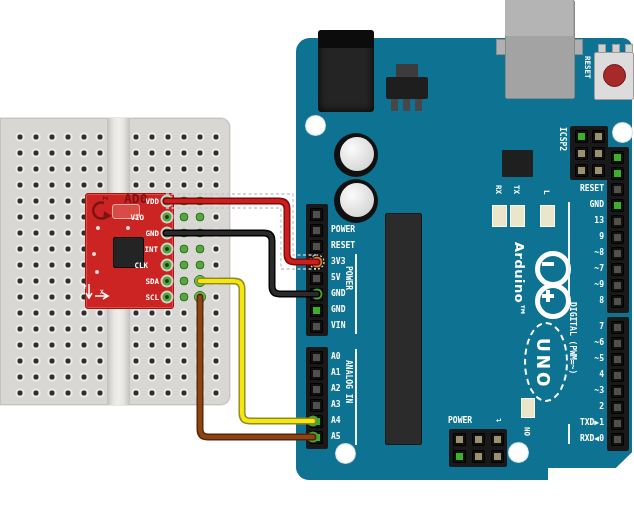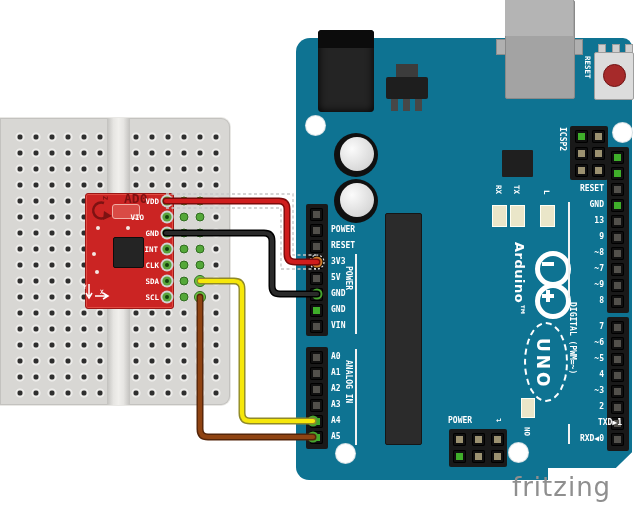--- a/index.html
+++ b/index.html
@@ -214,42 +214,42 @@
   <div class="abs silk rt" style="left:562px;top:248px">~8</div>
   <div class="abs silk rt" style="left:562px;top:264px">~7</div>
   <div class="abs silk rt" style="left:562px;top:280px">~9</div>
   <div class="abs silk rt" style="left:562px;top:296px">8</div>
   <div class="abs silk rt" style="left:562px;top:322px">7</div>
   <div class="abs silk rt" style="left:562px;top:338px">~6</div>
   <div class="abs silk rt" style="left:562px;top:354px">~5</div>
   <div class="abs silk rt" style="left:562px;top:370px">4</div>
   <div class="abs silk rt" style="left:562px;top:386px">~3</div>
   <div class="abs silk rt" style="left:562px;top:402px">2</div>
-  <div class="abs silk rt" style="left:580px;top:418px">TXD▶1</div>
+  <div class="abs silk rt" style="left:562px;top:418px">TXD▶1</div>
   <div class="abs silk rt" style="left:562px;top:434px">RXD◀0</div>
   <div class="abs wline" style="left:568px;top:202px;height:96px"></div>
   <div class="abs wline" style="left:568px;top:424px;height:20px"></div>
   <div class="abs silk rlab" style="left:577px;top:302px">DIGITAL (PWM=~)</div>
 
   <div class="abs" id="breakout"></div>
   <div class="abs silk" style="left:124px;top:194px;color:#7d1212;font-size:13px">AD0</div>
   <div class="abs" id="ad0-jumper"></div>
   <div class="abs" id="breakout-ic"></div>
   <div class="abs silk rlab" style="left:110px;top:196px;color:#7d1212;font-size:6.5px">Z</div>
   <div class="abs silk" style="left:83px;top:282px;color:#fff;font-size:6px">Y</div>
   <div class="abs silk" style="left:100px;top:287px;color:#fff;font-size:6px">X</div>
   <div class="abs via" style="left:96px;top:226px"></div>
   <div class="abs via" style="left:126px;top:226px"></div>
   <div class="abs via" style="left:92px;top:252px"></div>
   <div class="abs via" style="left:95px;top:270px"></div>
   <div class="abs bk-lbl abs" style="left:129px;top:197px">VDD</div>
   <div class="abs bk-lbl" style="left:114px;top:213px">VIO</div>
   <div class="abs bk-lbl" style="left:129px;top:229px">GND</div>
   <div class="abs bk-lbl" style="left:128px;top:245px">INT</div>
-  <div class="abs bk-lbl" style="left:129px;top:261px">CLK</div>
+  <div class="abs bk-lbl" style="left:118px;top:261px">CLK</div>
   <div class="abs bk-lbl" style="left:129px;top:277px">SDA</div>
   <div class="abs bk-lbl" style="left:129px;top:293px">SCL</div>
 
   <svg width="634" height="510" viewBox="0 0 634 510">
 
     <path d="M104,203 a8,8 0 1 0 3,13" fill="none" stroke="#7d1212" stroke-width="2.5"></path>
     <polygon points="103,220 112,216 104,211" fill="#7d1212"></polygon>
 
     <path d="M89,284 v12 M86,293 l3,5 l3,-5 M95,296 h12 M103,293 l5,3 l-5,3" fill="none" stroke="#fff" stroke-width="1.5"></path>
 
@@ -309,14 +309,13 @@
     <path d="M166,233 H264 Q272,233 272,241 V286 Q272,294 280,294 H317" fill="none" stroke-width="7" stroke-linecap="round" stroke="#000000"></path>
     <path d="M166,233 H264 Q272,233 272,241 V286 Q272,294 280,294 H317" fill="none" stroke-width="4.2" stroke-linecap="round" stroke="#2a2a2a"></path>
 
     <path d="M200,281 H234 Q242,281 242,289 V413 Q242,421 250,421 H313" fill="none" stroke-width="7" stroke-linecap="round" stroke="#8f892a"></path>
     <path d="M200,281 H234 Q242,281 242,289 V413 Q242,421 250,421 H313" fill="none" stroke-width="4.2" stroke-linecap="round" stroke="#f6e70a"></path>
 
     <path d="M200,297 V429 Q200,437 208,437 H313" fill="none" stroke-width="7" stroke-linecap="round" stroke="#54250a"></path>
     <path d="M200,297 V429 Q200,437 208,437 H313" fill="none" stroke-width="4.2" stroke-linecap="round" stroke="#8f4312"></path>
   </svg>
 
-  <div class="abs" id="fritzing">fritzing</div>
 </div>
 
 </body></html>

